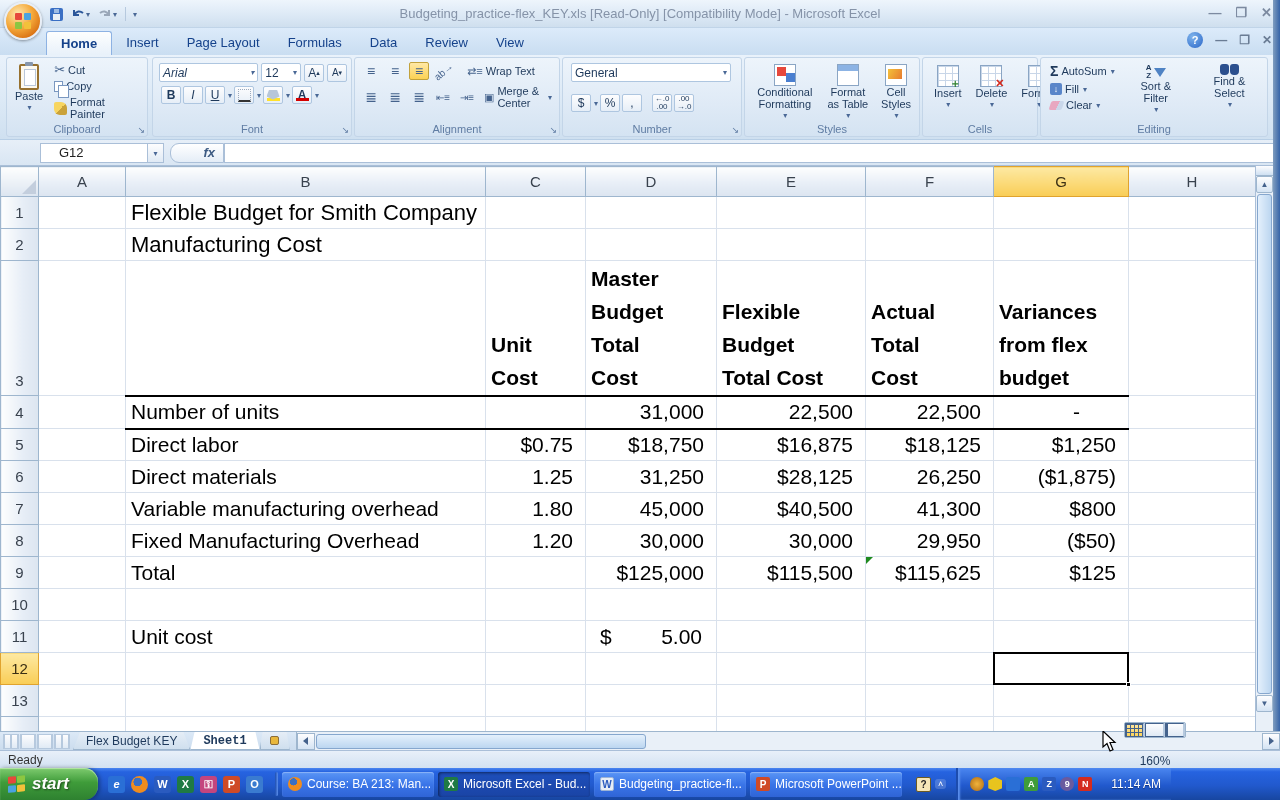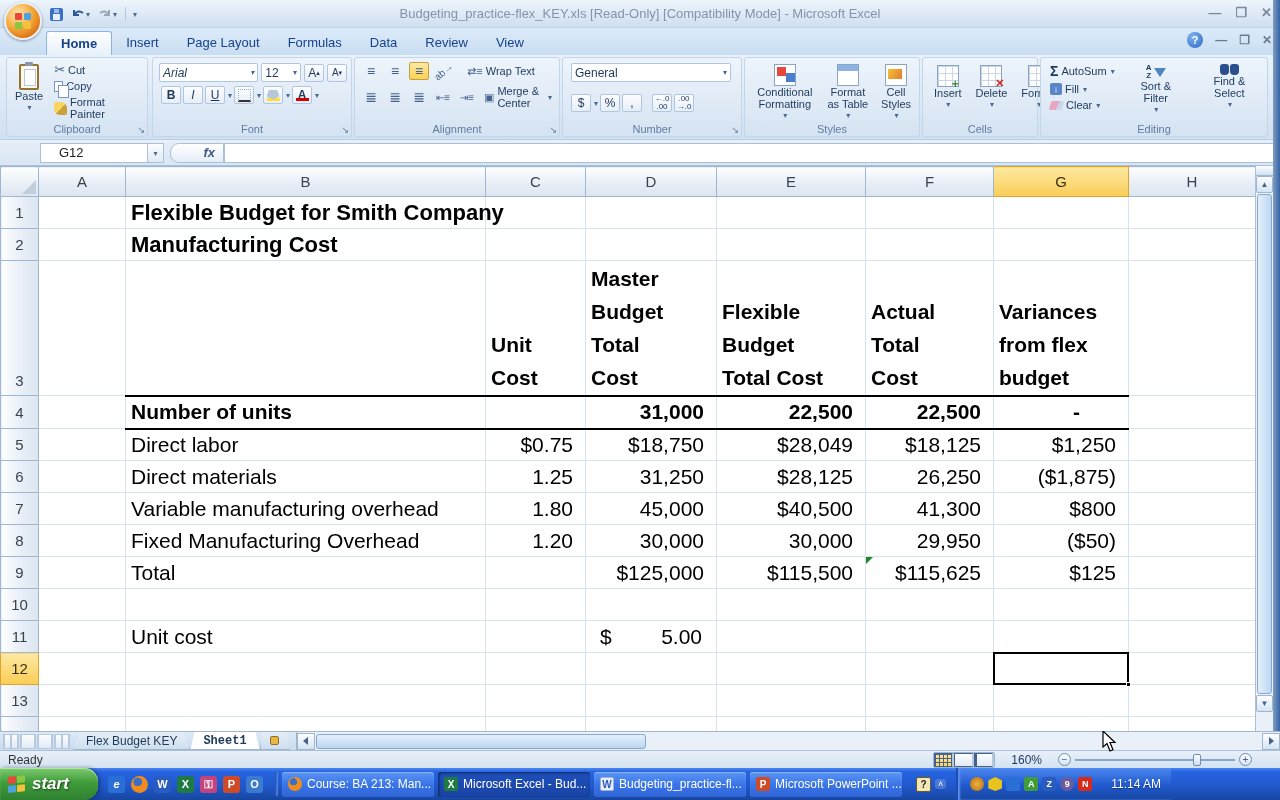--- a/index.html
+++ b/index.html
@@ -102,21 +102,21 @@
   table.sheet { border-collapse:collapse; table-layout:fixed; width:1255px; }
   table.sheet td { border-right:1px solid #d9e1ec; border-bottom:1px solid #d9e1ec; font-size:21px;
     color:#000; overflow:visible; white-space:nowrap; padding:0; }
   th.ch { height:30px; background:linear-gradient(#fdfefe,#e6edf6 60%,#dce5f0); border:1px solid #9eb6ce;
     font-size:15px; font-weight:normal; color:#39424e; text-align:center; }
   th.rh { width:38px; background:linear-gradient(90deg,#fdfefe,#e6edf6 60%,#dce5f0); border:1px solid #9eb6ce;
     font-size:15px; font-weight:normal; color:#39424e; text-align:center; }
   th.corner { width:38px; background:linear-gradient(#fdfefe,#dce5f0); border:1px solid #9eb6ce; position:relative; }
   th.corner::after { content:""; position:absolute; right:2px; bottom:2px; border-left:14px solid transparent; border-bottom:14px solid #c3cedd; }
   th.sel { background:linear-gradient(#fde9a2,#f9cd56); border-color:#e0a32e; color:#3a2f14; font-weight:normal; }
-  .b { font-weight:bold; }
+  .b { font-weight:normal; }
   .n { text-align:right; padding-right:12px !important; }
   .l { text-align:left; padding-left:5px !important; }
   .red { color:#e80000; }
   .t22 { font-size:22px !important; }
   .h3 { white-space:pre-line !important; vertical-align:bottom; font-weight:bold; line-height:33px; padding:0 0 1px 5px !important; text-align:left; }
   .bl { border-bottom:2.5px solid #000 !important; }
   .dash { padding-right:48px !important; }
   .acct { display:flex; justify-content:space-between; padding:0 14px 0 14px; }
   td.selcell { position:relative; }
   td.selcell .selbox { position:absolute; left:-1px; top:-1px; right:-1px; bottom:-1px; border:2.5px solid #000; }
@@ -152,21 +152,21 @@
   .hs { flex:1; display:flex; align-items:center; margin-left:6px; border-left:1px solid #9eb6ce; background:#e9f0f8; }
   .hs-btn { width:18px; height:17px; border:1px solid #9eb6ce; background:linear-gradient(#fdfdfe,#d5e4f4);
     display:flex; align-items:center; justify-content:center; }
   .hs-thumb { width:330px; height:15px; margin:0 1px; background:linear-gradient(#e4f0fc,#bcd6f0); border:1px solid #86a7ce; border-radius:3px; }
   .hs-track { flex:1; }
 
   
   .statusbar { position:absolute; left:0; top:750px; width:1280px; height:18px;
     background:linear-gradient(#e8f0f9,#d3e2f2); border-top:1px solid #aabfd8; display:flex; align-items:center; font-size:12px; color:#333; }
   .statusbar .mode { padding-left:8px; }
-  .sb-right { position:absolute; right:28px; display:flex; align-items:center; gap:16px; }
+  .sb-right { position:absolute; right:28px; display:flex; align-items:center; gap:16px;flex-direction:column; }
   .viewbtns { display:flex; border:1px solid #9eb6ce; border-radius:2px; overflow:hidden; }
   .viewbtns span { width:20px; height:14px; display:flex; align-items:center; justify-content:center; background:linear-gradient(#fdfdfe,#e0eaf5); border-right:1px solid #b6c9de; }
   .viewbtns span.on { background:linear-gradient(#ffe8a6,#fcd253); }
   .vb-ic { width:10px; height:8px; border:1px solid #44628c; background:#fff; }
   .vb-ic.grid { background-image:linear-gradient(#44628c 1px,transparent 1px),linear-gradient(90deg,#44628c 1px,transparent 1px); background-size:4px 4px; }
   .zoomlvl { color:#1e395b; font-size:12px; }
   .zslider { display:flex; align-items:center; gap:4px; }
   .zline { width:160px; height:2px; background:#8ba7c8; position:relative; }
   .zthumb { position:absolute; left:118px; top:-5px; width:8px; height:12px; background:linear-gradient(#fdfdfe,#cfe0f2); border:1px solid #6f8cb0; border-radius:2px; }
   .zbtn { width:13px; height:13px; border-radius:50%; border:1px solid #6f8cb0; background:linear-gradient(#fdfdfe,#d5e4f4);
@@ -581,21 +581,21 @@
         <td class="b n bl">22,500</td>
         <td class="b n dash bl">-</td>
         <td></td>
       </tr>
       <tr style="height:32px">
         <th class="rh">5</th>
         <td></td>
         <td class="l">Direct labor</td>
         <td class="n">$0.75</td>
         <td class="n">$18,750</td>
-        <td class="n">$28,049</td>
+        <td class="n">$16,875</td>
         <td class="n">$18,125</td>
         <td class="n">$1,250</td>
         <td></td>
       </tr>
       <tr style="height:32px">
         <th class="rh">6</th>
         <td></td>
         <td class="l">Direct materials</td>
         <td class="n">1.25</td>
         <td class="n">31,250</td>

